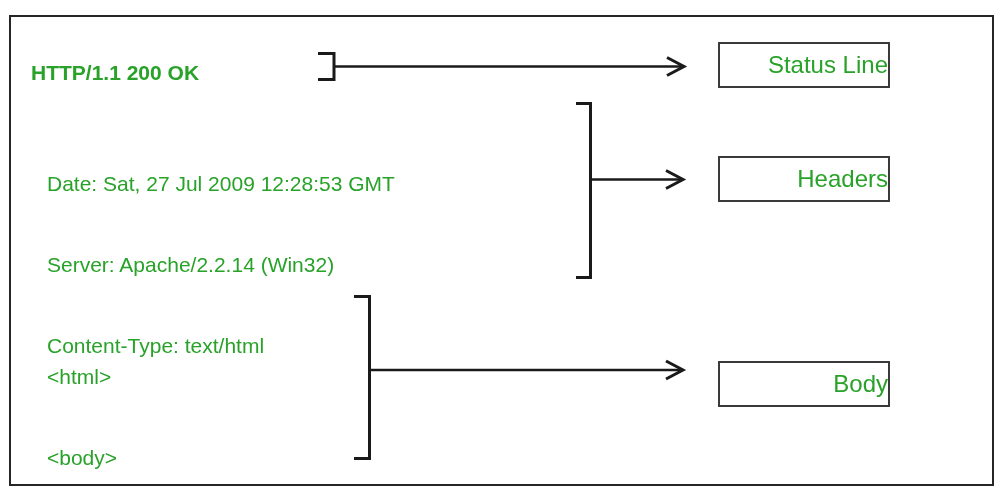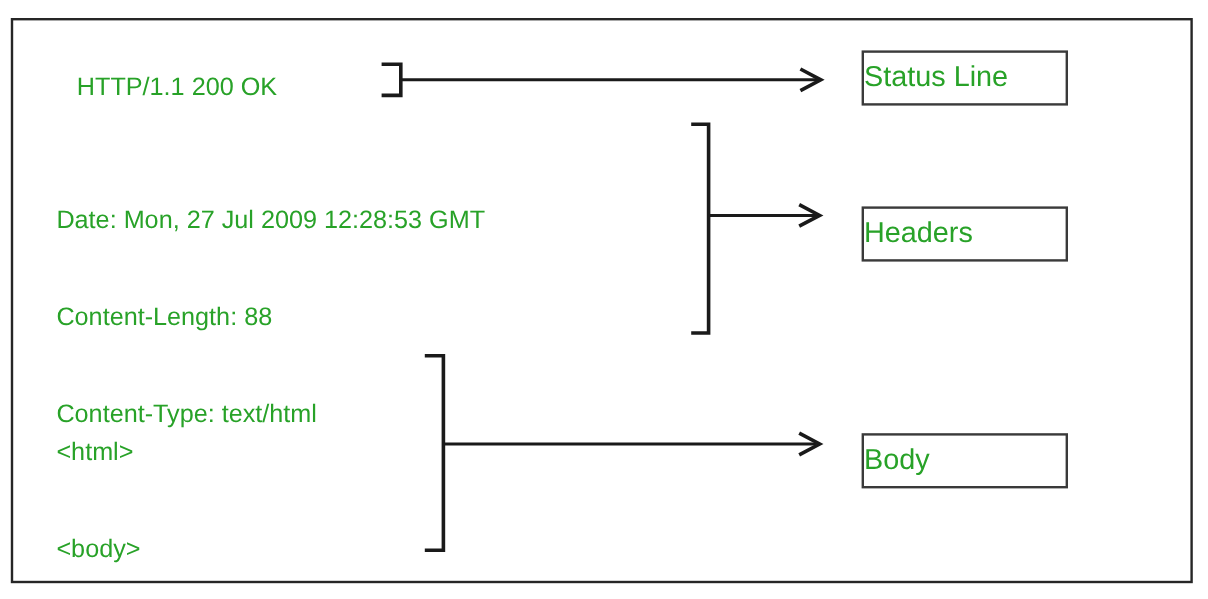--- a/index.html
+++ b/index.html
@@ -23,57 +23,57 @@
     border:2px solid var(--frame-border);
     background:var(--background);
   }
   .code{
     position:absolute;
     color:var(--text-green);
     font-size:21px;
     line-height:27px;
     white-space:pre;
   }
-  .status-text{left:64px;top:59px;}
+  .status-text{left:31px;top:59px;font-weight:bold;}
   .headers-block{left:47px;top:116px;}
   .body-block{left:47px;top:309px;}
   .lines-svg{
     position:absolute;left:0;top:0;width:1007px;height:499px;
     pointer-events:none;
   }
   .lines-svg *{stroke:var(--line);fill:none;}
   .bracket{stroke-width:3px;}
   .shaft{stroke-width:2.5px;}
   .head{stroke-width:3px;}
   .label-box{
     position:absolute;left:718px;width:172px;height:46px;
     box-sizing:border-box;
     border:2px solid var(--box-border);
     background:var(--background);
-    display:flex;align-items:center;justify-content:flex-start;
+    display:flex;align-items:center;justify-content:flex-end;
   }
   .label-box span{
     color:var(--text-green);
     font-size:24px;
   }
   .box-status{top:42px;}
-  .box-headers{top:156px;margin-top:16px;}
+  .box-headers{top:156px;}
   .box-body{top:361px;}
 </style>
 </head>
 <body>
 
 <div class="canvas">
   <div class="frame"></div>
 
   <div class="code status-text">HTTP/1.1 200 OK</div>
 
   <div class="code headers-block">
-    <div>Date: Mon, 27 Jul 2009 12:28:53 GMT</div>
-    <div>Content-Length: 88</div>
+    <div>Date: Sat, 27 Jul 2009 12:28:53 GMT</div>
+    <div>Server: Apache/2.2.14 (Win32)</div>
     <div>Content-Type: text/html</div>
     
   </div>
 
   <div class="code body-block">
     <div>&lt;html&gt;</div>
     <div>&lt;body&gt;</div>
     
     
     

